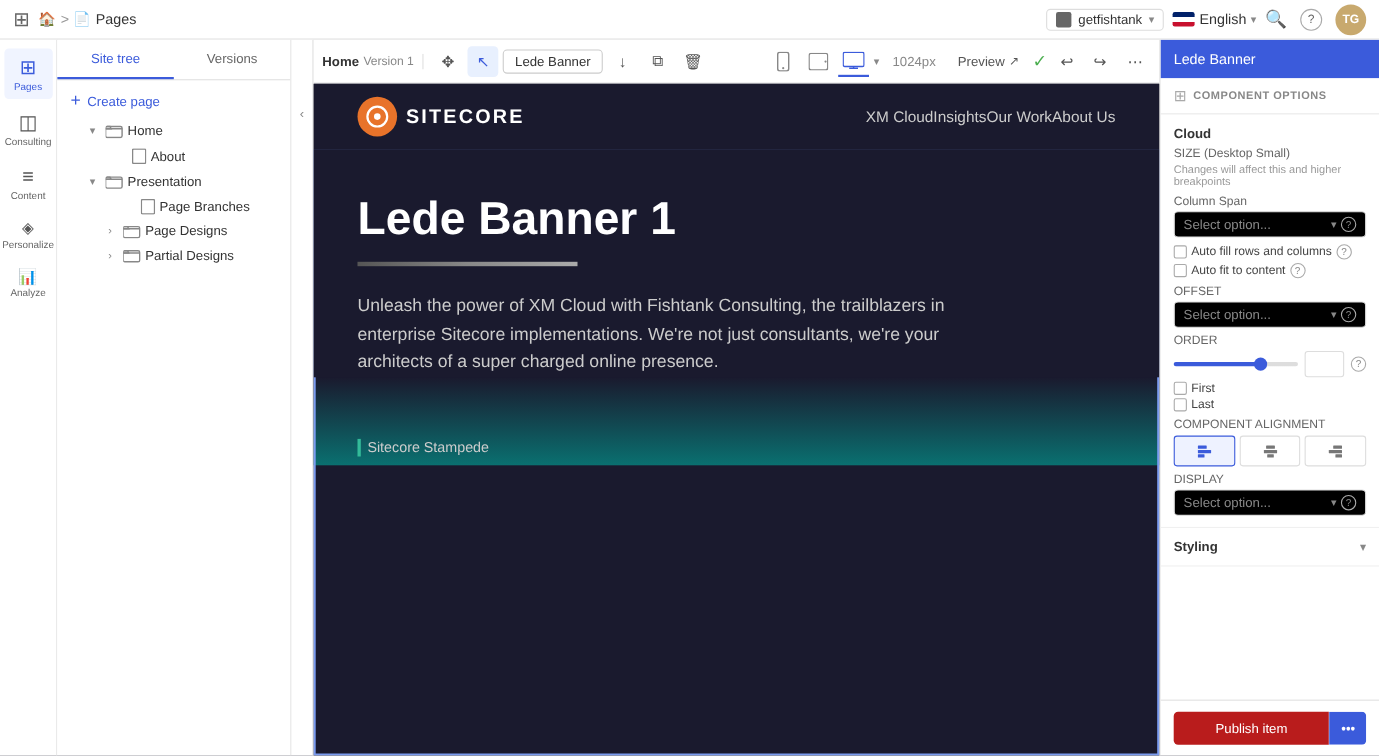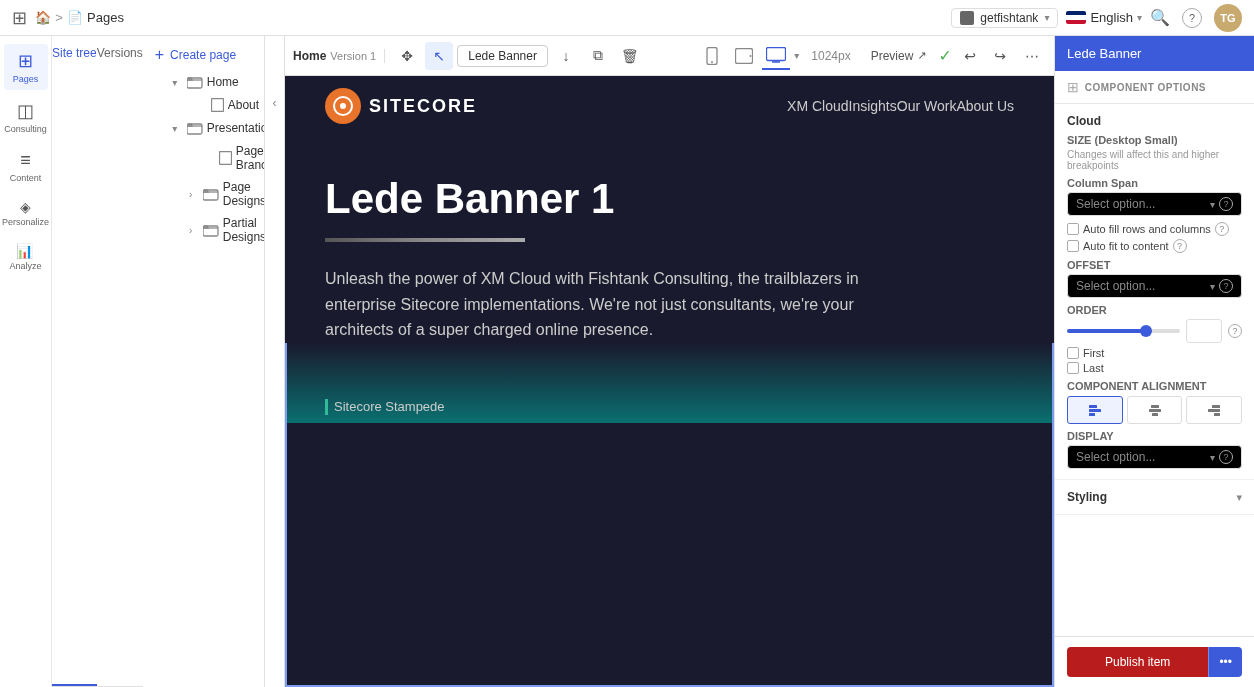--- a/index.html
+++ b/index.html
@@ -23,21 +23,21 @@
     
     #icon-sidebar { width: 52px; background: #fff; border-right: 1px solid #e8e8e8; display: flex; flex-direction: column; align-items: center; padding: 8px 0; gap: 4px; }
     .icon-nav-item { display: flex; flex-direction: column; align-items: center; padding: 6px 4px; cursor: pointer; border-radius: 4px; gap: 2px; width: 44px; }
     .icon-nav-item.active { background: #f0f4ff; }
     .icon-nav-item .icon-glyph { font-size: 18px; color: #555; }
     .icon-nav-item.active .icon-glyph { color: #3b5bdb; }
     .icon-nav-item .icon-label { font-size: 9px; color: #666; text-align: center; }
     .icon-nav-item.active .icon-label { color: #3b5bdb; }
 
     
-    #tree-panel { width: 213px; background: #fff; border-right: 1px solid #e0e0e0; display: flex; flex-direction: row; overflow: hidden; }
+    #tree-panel { width: 213px; background: #fff; border-right: 1px solid #e0e0e0; display: flex; flex-direction: column; overflow: hidden; }
     #tree-tabs { display: flex; border-bottom: 1px solid #e0e0e0; }
     .tree-tab { flex: 1; text-align: center; padding: 10px 0; font-size: 12px; color: #666; cursor: pointer; border-bottom: 2px solid transparent; }
     .tree-tab.active { color: #3b5bdb; border-bottom-color: #3b5bdb; font-weight: 500; }
     #tree-content { flex: 1; overflow-y: auto; padding: 4px 0; }
     .create-page-btn { display: flex; align-items: center; gap: 6px; padding: 6px 12px; cursor: pointer; color: #3b5bdb; font-size: 12px; font-weight: 500; }
     .tree-item { display: flex; align-items: center; padding: 4px 4px 4px 8px; cursor: pointer; position: relative; }
     .tree-chevron { width: 16px; display: flex; align-items: center; justify-content: center; color: #888; font-size: 10px; cursor: pointer; flex-shrink: 0; }
     .tree-item-label { font-size: 12px; color: #333; flex: 1; }
     .tree-item-more { color: #999; font-size: 14px; margin-left: auto; opacity: 0; }
     .tree-indent-1 { padding-left: 24px; }
@@ -85,21 +85,21 @@
     
     #right-panel { width: 200px; background: #fff; border-left: 1px solid #e0e0e0; display: flex; flex-direction: column; overflow: hidden; }
     #right-panel-header { background: #3b5bdb; color: #fff; padding: 10px 12px; font-size: 13px; font-weight: 500; display: flex; align-items: center; justify-content: space-between; }
     #right-panel-subheader { padding: 8px 12px; border-bottom: 1px solid #e8e8e8; display: flex; align-items: center; gap: 6px; }
     #right-panel-body { flex: 1; overflow-y: auto; padding: 0; }
 
     .rp-section { padding: 10px 12px; border-bottom: 1px solid #f0f0f0; }
     .rp-section-header { display: flex; align-items: center; justify-content: space-between; }
     .rp-section-title { font-size: 12px; font-weight: 600; color: #333; }
     .rp-section-chevron { color: #888; font-size: 11px; cursor: pointer; }
-    .rp-label { font-size: 11px; color: #666; margin: 6px 0 3px; font-weight: bold; }
+    .rp-label { font-size: 11px; color: #666; margin: 6px 0 3px; }
     .rp-sublabel { font-size: 10px; color: #999; margin: 2px 0 4px; }
     .rp-select { display: flex; align-items: center; background: #000000; border: 1px solid #ddd; border-radius: 4px; padding: 4px 8px; font-size: 12px; color: #888; cursor: pointer; justify-content: space-between; }
     .rp-select .chevron { color: #888; font-size: 10px; }
     .rp-checkbox { width: 12px; height: 12px; border: 1.5px solid #aaa; border-radius: 2px; flex-shrink: 0; }
     .rp-checkbox-label { font-size: 11px; color: #444; }
     .rp-slider-row { display: flex; align-items: center; gap: 6px; }
     .rp-slider { flex: 1; height: 4px; background: linear-gradient(to right, #3b5bdb 70%, #ddd 70%); border-radius: 2px; position: relative; }
     .rp-slider-thumb { width: 12px; height: 12px; background: #3b5bdb; border-radius: 50%; position: absolute; top: -4px; left: 70%; transform: translateX(-50%); }
     .rp-number-input { width: 36px; height: 24px; border: 1px solid #ddd; border-radius: 3px; text-align: center; font-size: 11px; display: flex; align-items: center; justify-content: center; }
     .rp-help-icon { width: 14px; height: 14px; border-radius: 50%; border: 1.5px solid #aaa; display: flex; align-items: center; justify-content: center; font-size: 9px; color: #888; flex-shrink: 0; cursor: pointer; }

